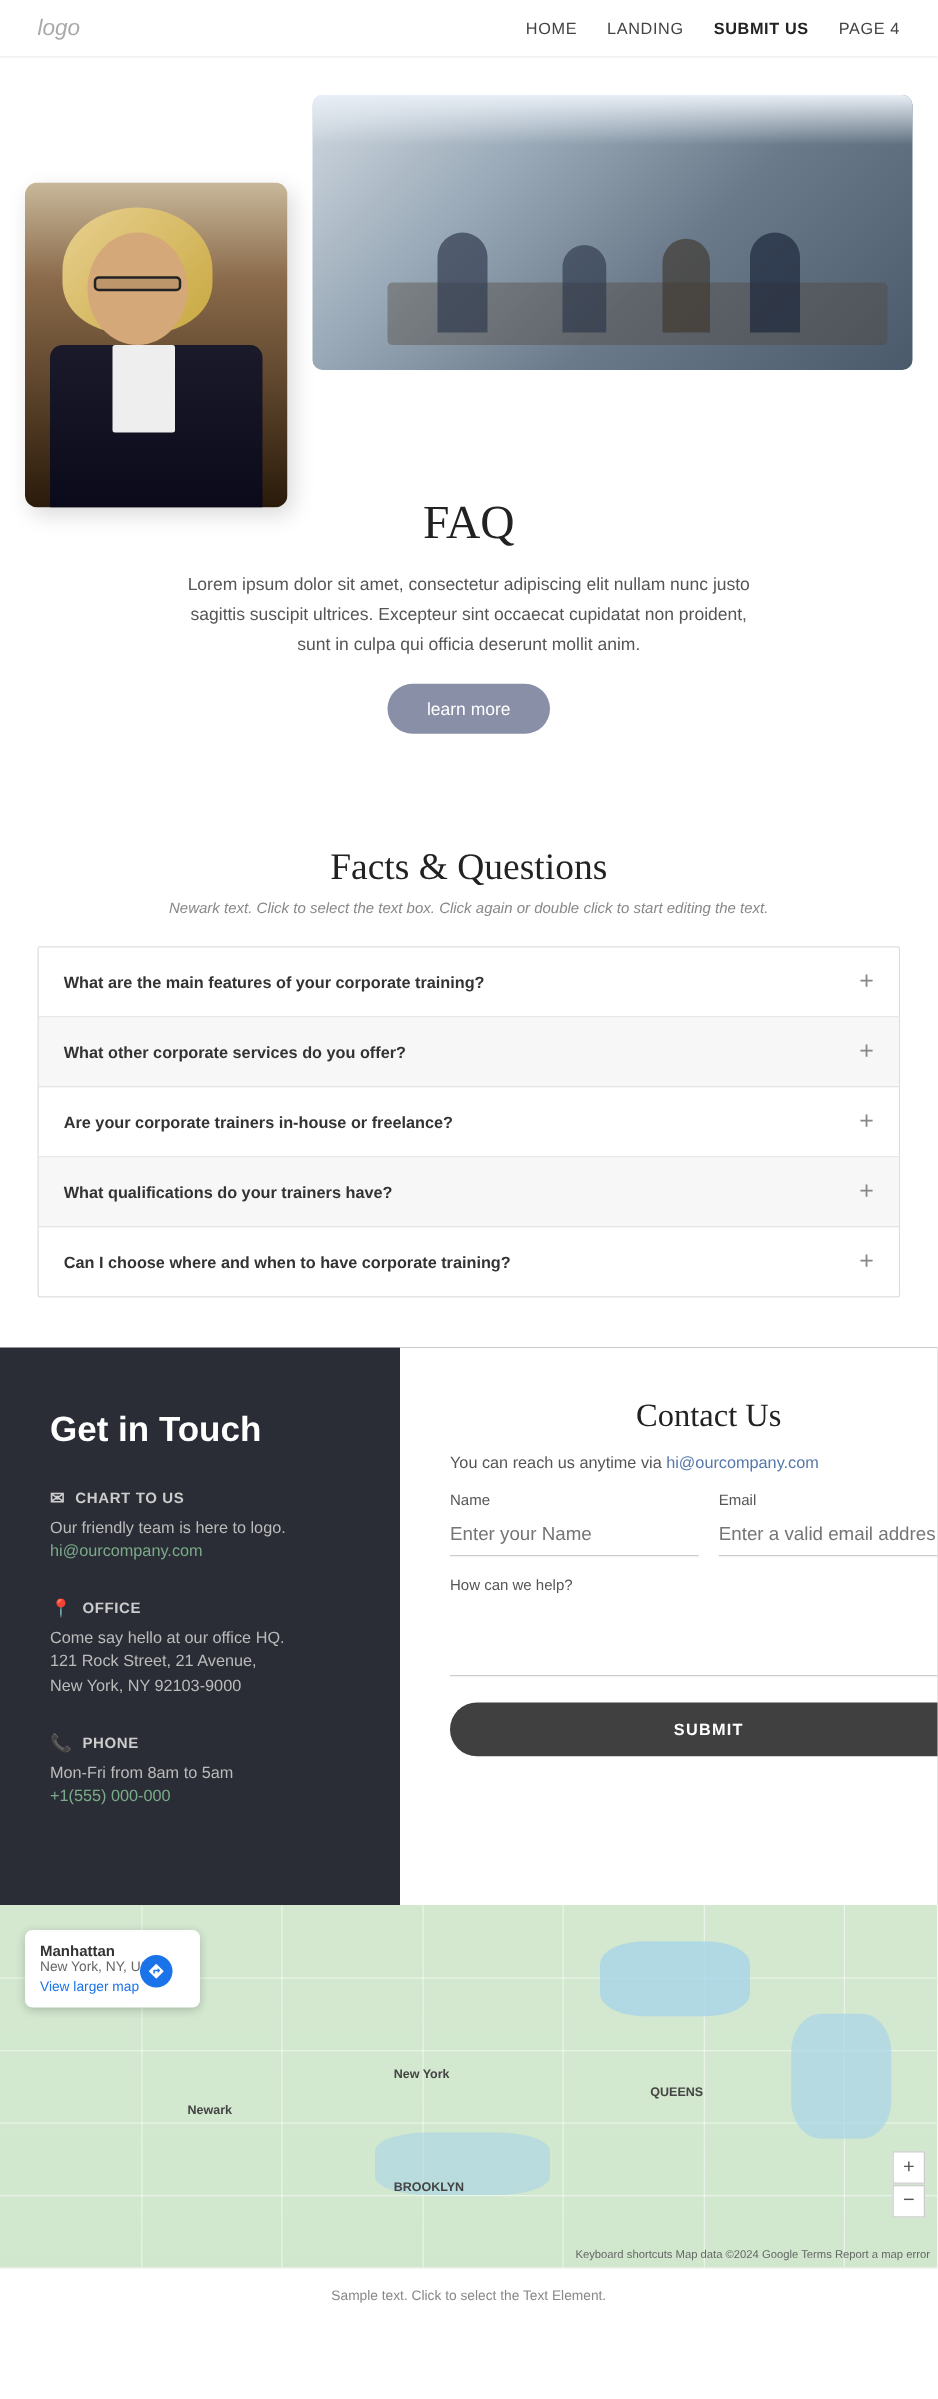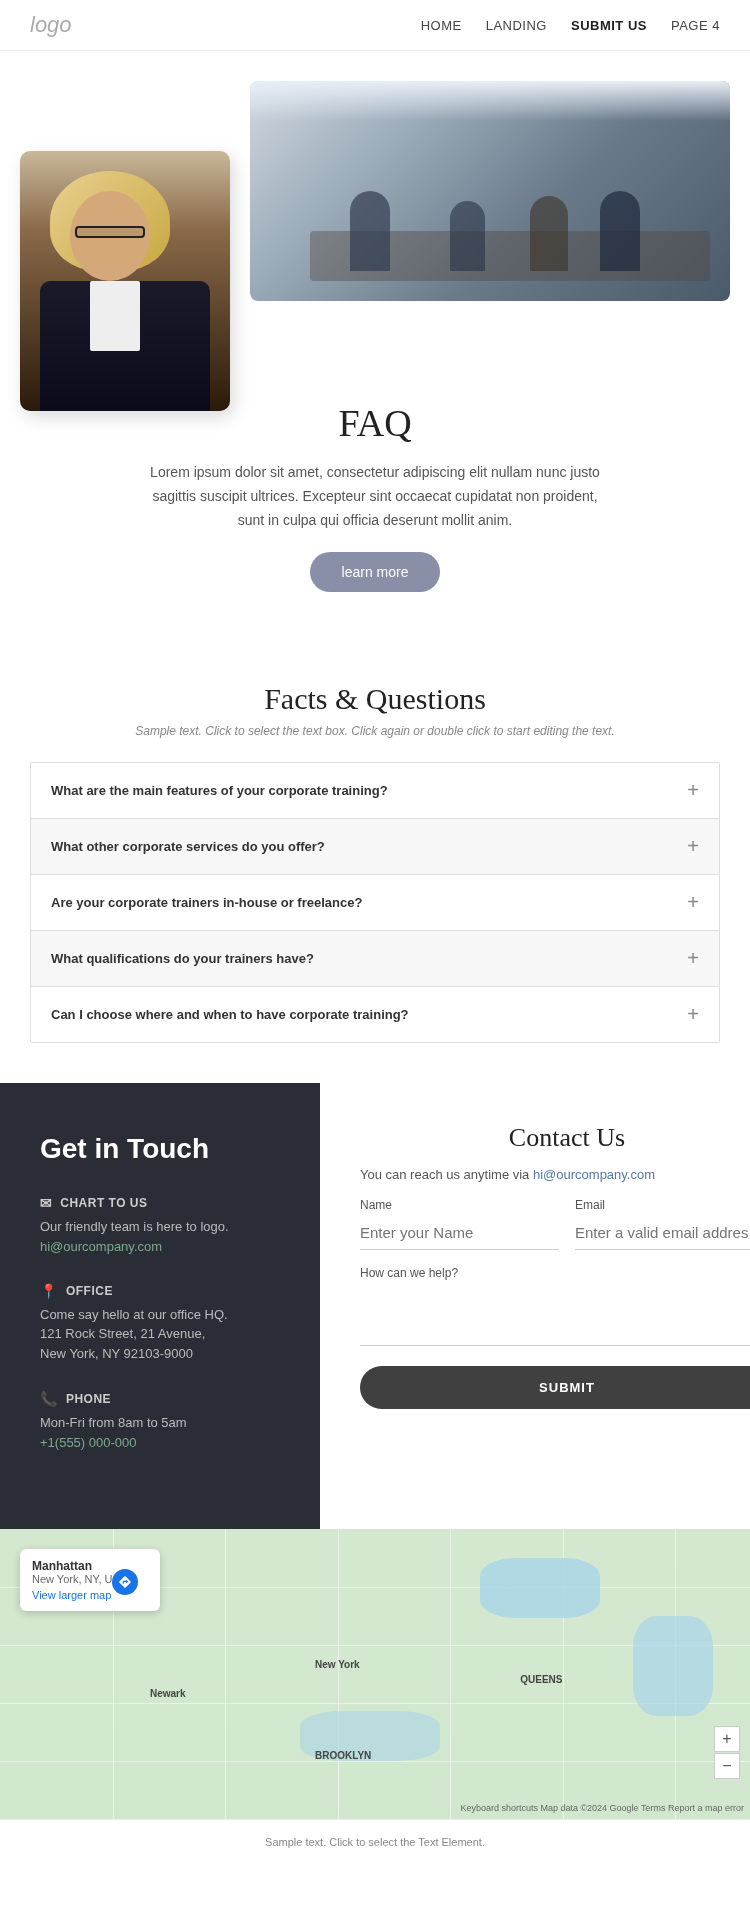--- a/index.html
+++ b/index.html
@@ -6,21 +6,21 @@
     body { font-family: Arial, sans-serif; width: 750px; background: #fff; color: #333; }
 
     
     header {
       display: flex;
       align-items: center;
       justify-content: space-between;
       padding: 12px 30px;
       border-bottom: 1px solid #eee;
     }
-    .logo { color: #aaa; font-size: 22px; font-style: italic; }
+    .logo { color: #aaa; font-size: 18px; font-style: italic; }
     nav { display: flex; gap: 24px; }
     nav a {
       text-decoration: none;
       color: #444;
       font-size: 13px;
       letter-spacing: 0.5px;
     }
     nav a.active { font-weight: bold; color: #222; }
 
     .faq-content {
@@ -392,21 +392,21 @@
     <h1 class="faq-title">FAQ</h1>
     <p class="faq-desc">Lorem ipsum dolor sit amet, consectetur adipiscing elit nullam nunc justo sagittis suscipit ultrices. Excepteur sint occaecat cupidatat non proident, sunt in culpa qui officia deserunt mollit anim.</p>
     <button class="learn-more-btn">learn more</button>
   </div>
 </section>
 
 <div class="spacer"></div>
 
 <section class="facts-section">
   <h2 class="facts-title">Facts &amp; Questions</h2>
-  <p class="facts-subtitle">Sample text. Click to select the text box. Click again or double click to start editing the text.</p>
+  <p class="facts-subtitle">Newark text. Click to select the text box. Click again or double click to start editing the text.</p>
 
   <div class="accordion">
     <div class="accordion-item">
       <span class="accordion-question">What are the main features of your corporate training?</span>
       <span class="accordion-icon">+</span>
     </div>
     <div class="accordion-item">
       <span class="accordion-question">What other corporate services do you offer?</span>
       <span class="accordion-icon">+</span>
     </div>

